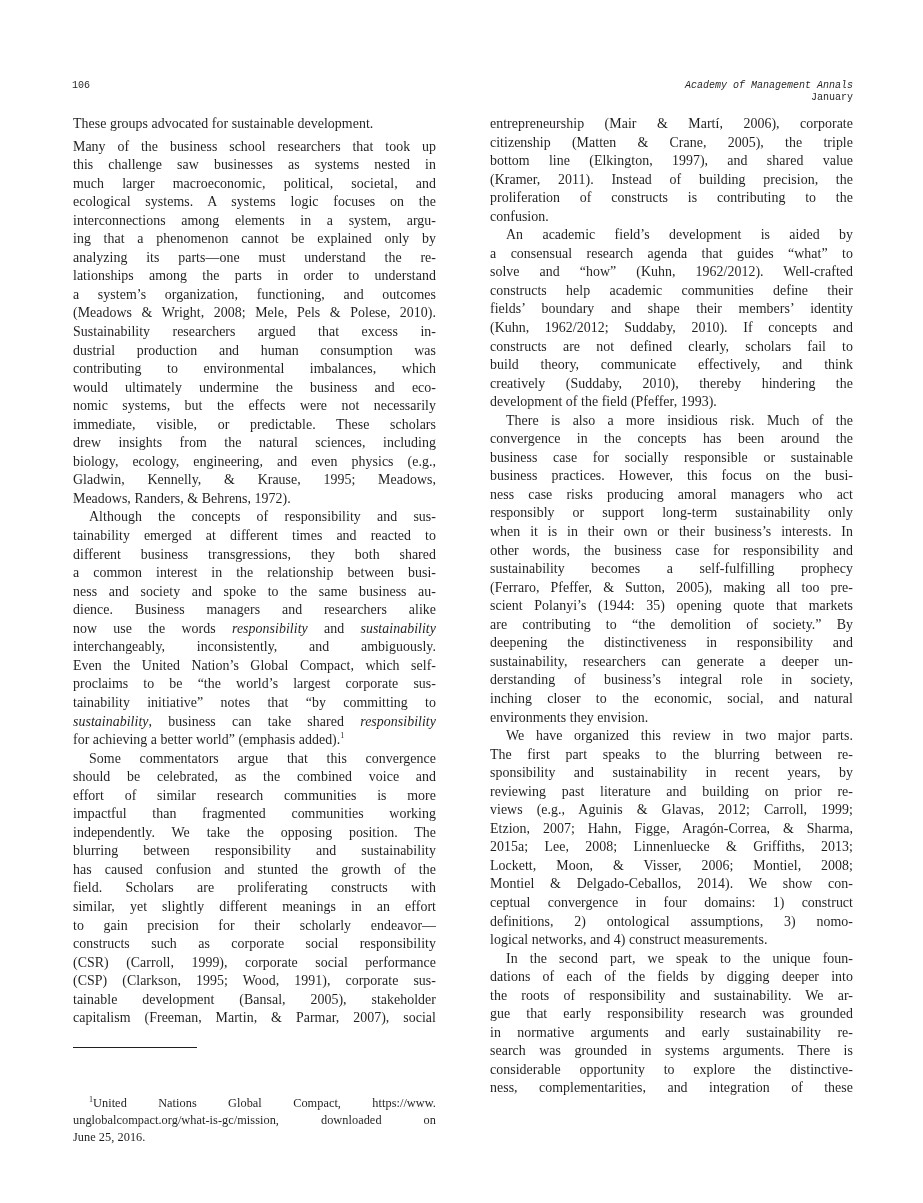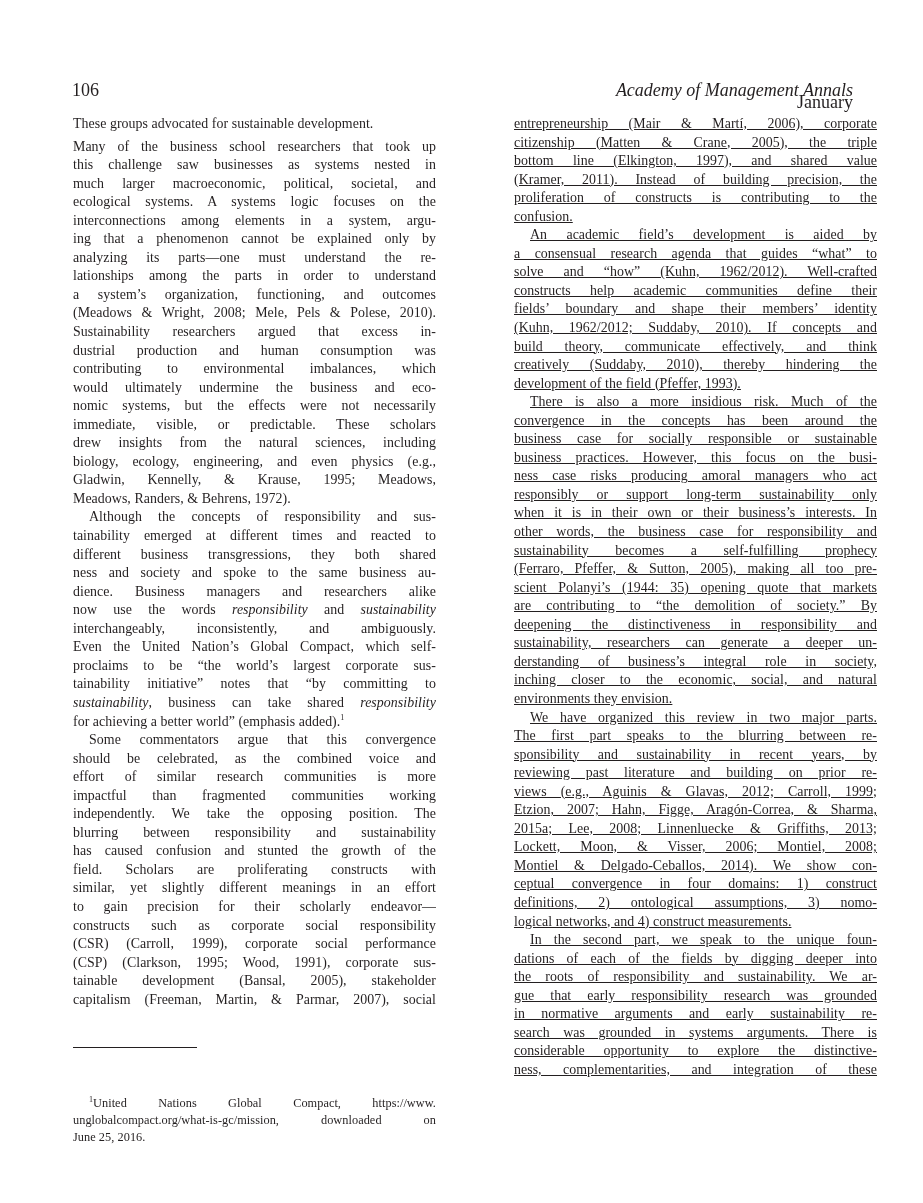--- a/index.html
+++ b/index.html
@@ -1,25 +1,25 @@
 <!DOCTYPE html>
 <html><head>
 <meta charset="utf-8">
 <style>
   html, body { margin: 0; padding: 0; background: #ffffff; }
   body { width: 923px; height: 1203px; position: relative; overflow: hidden;
          font-family: "DejaVu Serif", "Liberation Serif", serif; color: #231f20; }
   .header { position: absolute; top: 80px; left: 72px; width: 781px; height: 18px;
-            font-family: Liberation Serif, serif; font-size: 18px; }
+            font-family: Liberation Mono, monospace; font-size: 10px; }
   .header .pg { position: absolute; left: 0; top: 0; }
   .header .jn { position: absolute; left: 0; right: 0; top: 0; text-align: right; font-style: italic; }
   .header .mo { position: absolute; right: 0; top: 12px; }
   .col { position: absolute; top: 115px; width: 363px; }
   .col.left { left: 73px; }
-  .col.right { left: 514px; text-decoration: underline; }
+  .col.right { left: 490px; }
   .ln { display: block; height: 18.55px; line-height: 18.55px; font-size: 13.9px;
         font-family: "Liberation Serif", serif; white-space: nowrap;
         text-align: justify; text-align-last: justify; letter-spacing: 0.05px; }
   .ln.last { text-align-last: left; }
   .ln.ind { text-indent: 16px; }
   .ln em { font-style: italic; }
   .gap { display: block; height: 4px; }
   .fn-rule { position: absolute; left: 73px; top: 1047px; width: 124px; height: 0;
              border-top: 1px solid #231f20; }
   .fn { position: absolute; left: 73px; top: 1052px; width: 363px; margin-top: 43px; }
@@ -54,20 +54,21 @@
     <span class="ln">would ultimately undermine the business and eco-</span>
     <span class="ln">nomic systems, but the effects were not necessarily</span>
     <span class="ln">immediate, visible, or predictable. These scholars</span>
     <span class="ln">drew insights from the natural sciences, including</span>
     <span class="ln">biology, ecology, engineering, and even physics (e.g.,</span>
     <span class="ln">Gladwin, Kennelly, &amp; Krause, 1995; Meadows,</span>
     <span class="ln last">Meadows, Randers, &amp; Behrens, 1972).</span>
     <span class="ln ind">Although the concepts of responsibility and sus-</span>
     <span class="ln">tainability emerged at different times and reacted to</span>
     <span class="ln">different business transgressions, they both shared</span>
+    <span class="ln">a common interest in the relationship between busi-</span>
     <span class="ln">ness and society and spoke to the same business au-</span>
     <span class="ln">dience. Business managers and researchers alike</span>
     <span class="ln"><span>now use the words </span><em>responsibility</em><span> and </span><em>sustainability</em></span>
     <span class="ln">interchangeably, inconsistently, and ambiguously.</span>
     <span class="ln">Even the United Nation’s Global Compact, which self-</span>
     <span class="ln">proclaims to be “the world’s largest corporate sus-</span>
     <span class="ln">tainability initiative” notes that “by committing to</span>
     <span class="ln"><em>sustainability</em><span>, business can take shared </span><em>responsibility</em></span>
     <span class="ln last"><span>for achieving a better world” (emphasis added).</span><sup>1</sup></span>
     <span class="ln ind">Some commentators argue that this convergence</span>
@@ -92,20 +93,21 @@
     <span class="ln">bottom line (Elkington, 1997), and shared value</span>
     <span class="ln">(Kramer, 2011). Instead of building precision, the</span>
     <span class="ln">proliferation of constructs is contributing to the</span>
     <span class="ln last">confusion.</span>
     <span class="ln ind">An academic field’s development is aided by</span>
     <span class="ln">a consensual research agenda that guides “what” to</span>
     <span class="ln">solve and “how” (Kuhn, 1962/2012). Well-crafted</span>
     <span class="ln">constructs help academic communities define their</span>
     <span class="ln">fields’ boundary and shape their members’ identity</span>
     <span class="ln">(Kuhn, 1962/2012; Suddaby, 2010). If concepts and</span>
+    <span class="ln">constructs are not defined clearly, scholars fail to</span>
     <span class="ln">build theory, communicate effectively, and think</span>
     <span class="ln">creatively (Suddaby, 2010), thereby hindering the</span>
     <span class="ln last">development of the field (Pfeffer, 1993).</span>
     <span class="ln ind">There is also a more insidious risk. Much of the</span>
     <span class="ln">convergence in the concepts has been around the</span>
     <span class="ln">business case for socially responsible or sustainable</span>
     <span class="ln">business practices. However, this focus on the busi-</span>
     <span class="ln">ness case risks producing amoral managers who act</span>
     <span class="ln">responsibly or support long-term sustainability only</span>
     <span class="ln">when it is in their own or their business’s interests. In</span>

